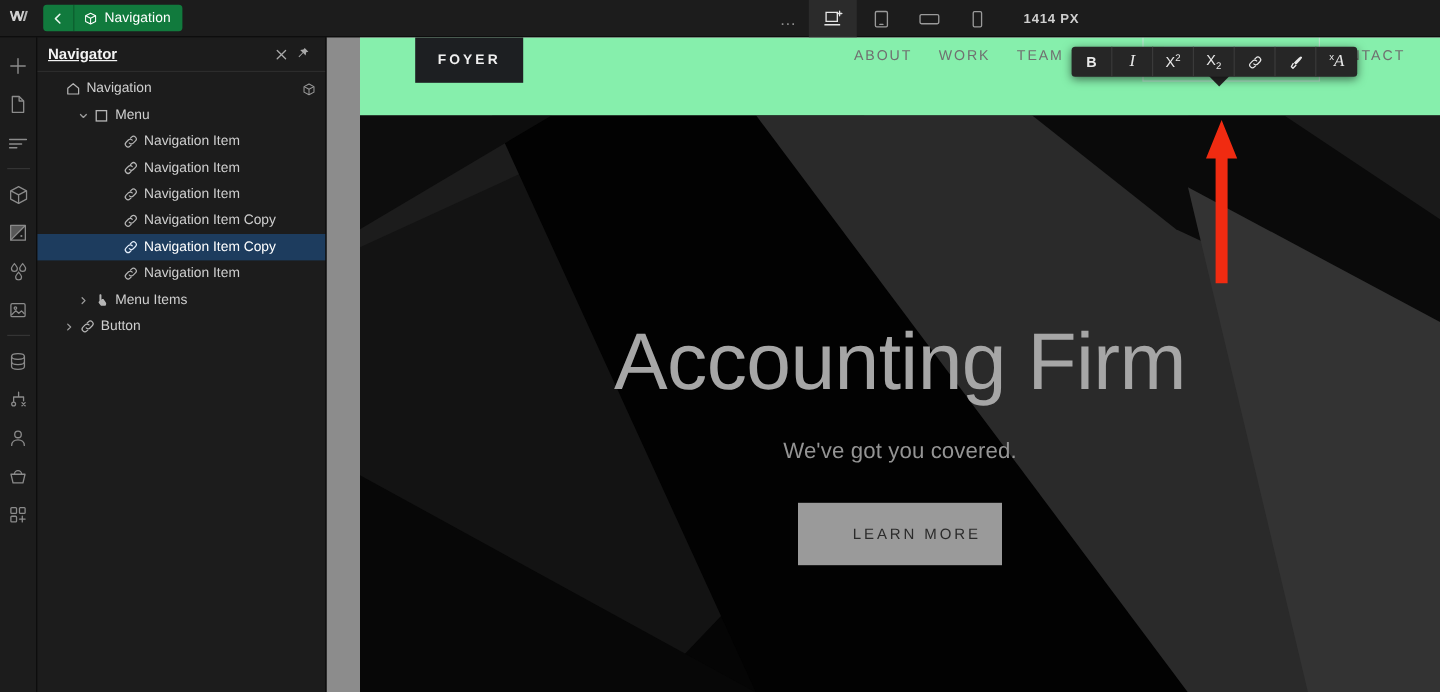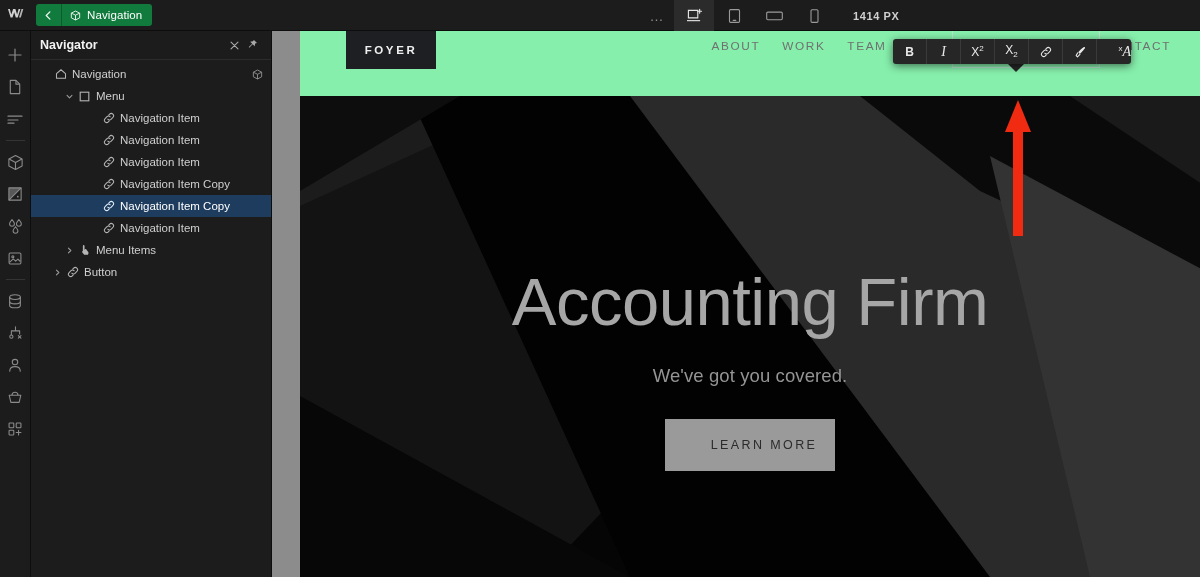--- a/index.html
+++ b/index.html
@@ -67,21 +67,21 @@
 
   
   .navpanel {
     position: absolute; left: 31px; top: 31px; width: 241px; height: 546px;
     background: #1c1c1c; border-right: 1px solid #0d0d0d; z-index: 25;
   }
   .np-head {
     height: 29px; display: flex; align-items: center;
     padding: 0 10px 0 9px; border-bottom: 1px solid #2c2c2c;
   }
-  .np-title { color: #f2f2f2; font-size: 12.5px; font-weight: bold; flex: 1; }
+  .np-title { color: #f2f2f2; font-size: 12.5px; font-weight: bold; flex: 1; text-decoration: underline; }
   .np-act {
     width: 18px; height: 18px; display: flex; align-items: center;
     justify-content: center; color: #a8a8a8; cursor: pointer;
   }
   .tree { padding-top: 3px; position: relative; }
   .trow {
     position: relative; height: 22px; display: flex; align-items: center;
     color: #cfcfcf; font-size: 11.5px; cursor: pointer; white-space: nowrap;
   }
   .trow.selected { background: #1d3c5e; color: #ffffff; }
@@ -157,21 +157,21 @@
   .rtb {
     position: absolute; left: 893px; top: 39px; height: 25px;
     background: #262626; border-radius: 3px; display: flex;
     box-shadow: 0 2px 8px rgba(0,0,0,.55); z-index: 60;
   }
   .rtb-b {
     width: 34px; height: 25px; display: flex; align-items: center;
     justify-content: center; color: #e8e8e8; font-size: 12px;
     border-right: 1px solid #3a3a3a; cursor: pointer;
   }
-  .rtb-b:last-child { border-right: none; justify-content: flex-end; }
+  .rtb-b:last-child { border-right: none; }
   .rtb-b i { font-style: italic; font-family: "Liberation Serif", serif; font-size: 14px; }
   .rtb-b sup, .rtb-b sub { font-size: 8px; }
   .rtb-caret {
     position: absolute; left: 1007px; top: 63px; width: 0; height: 0;
     border-left: 9px solid transparent; border-right: 9px solid transparent;
     border-top: 9px solid #262626; z-index: 59;
   }
 
   
   .arrow { position: absolute; left: 1003px; top: 98px; z-index: 70; }

